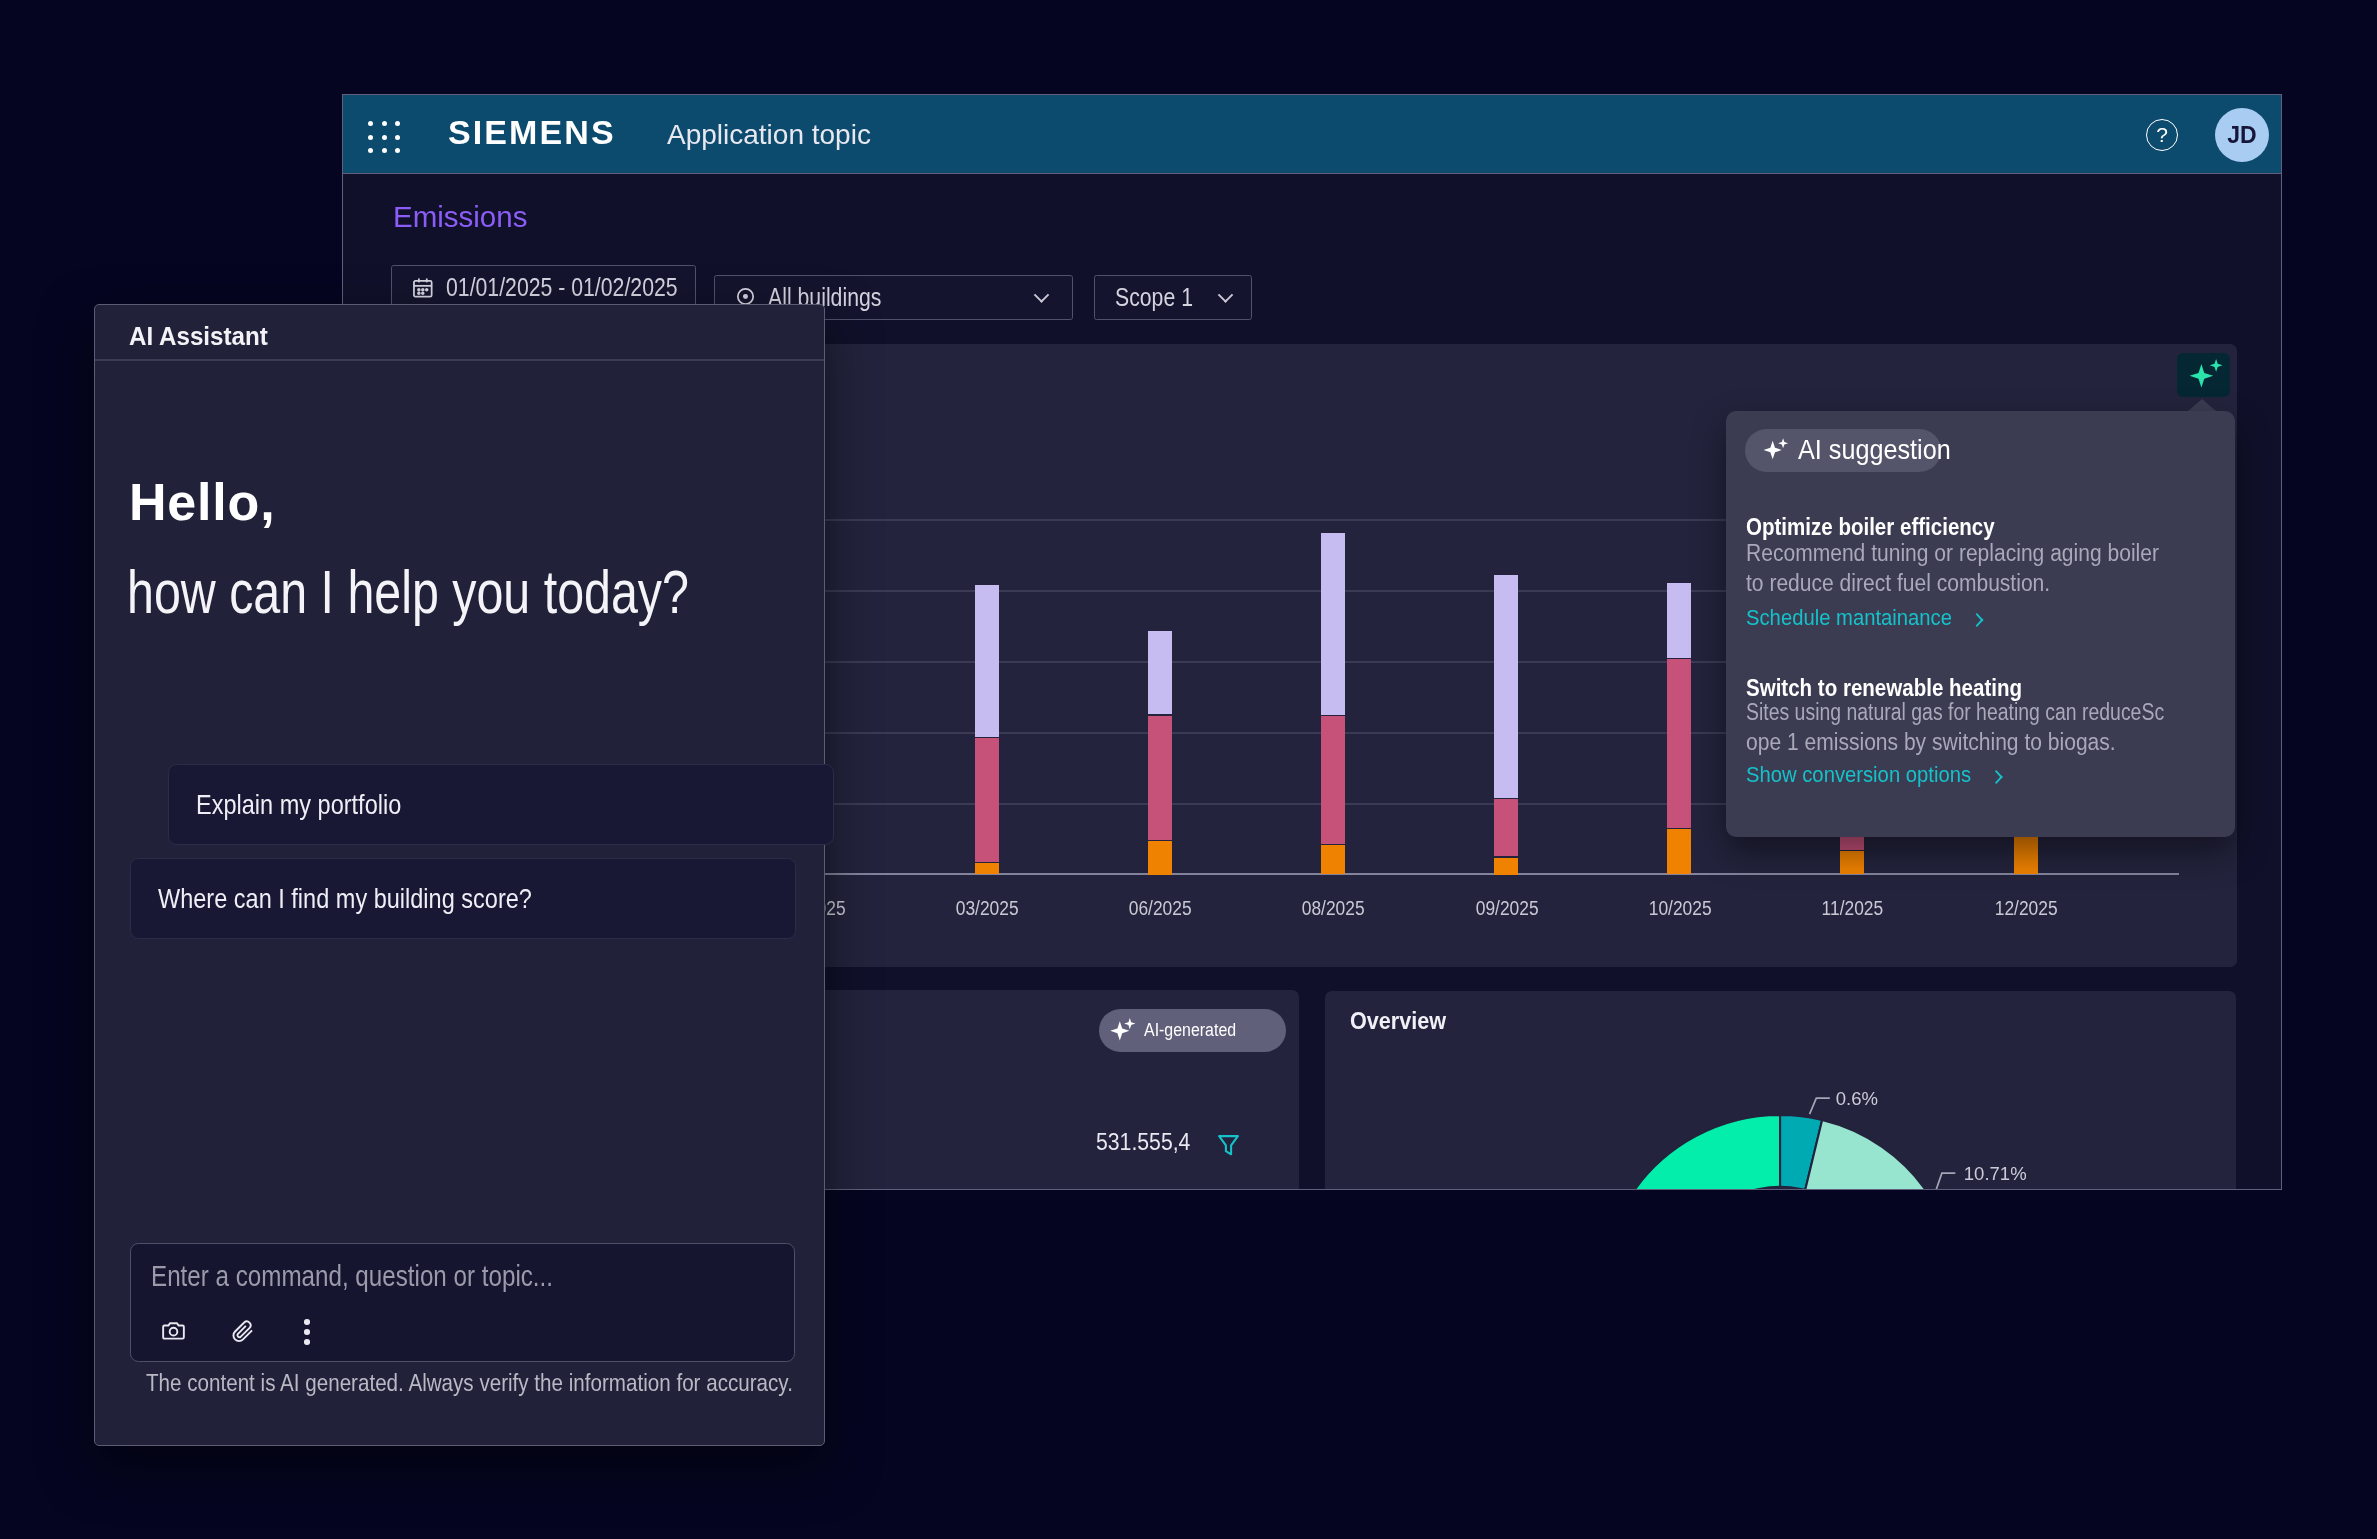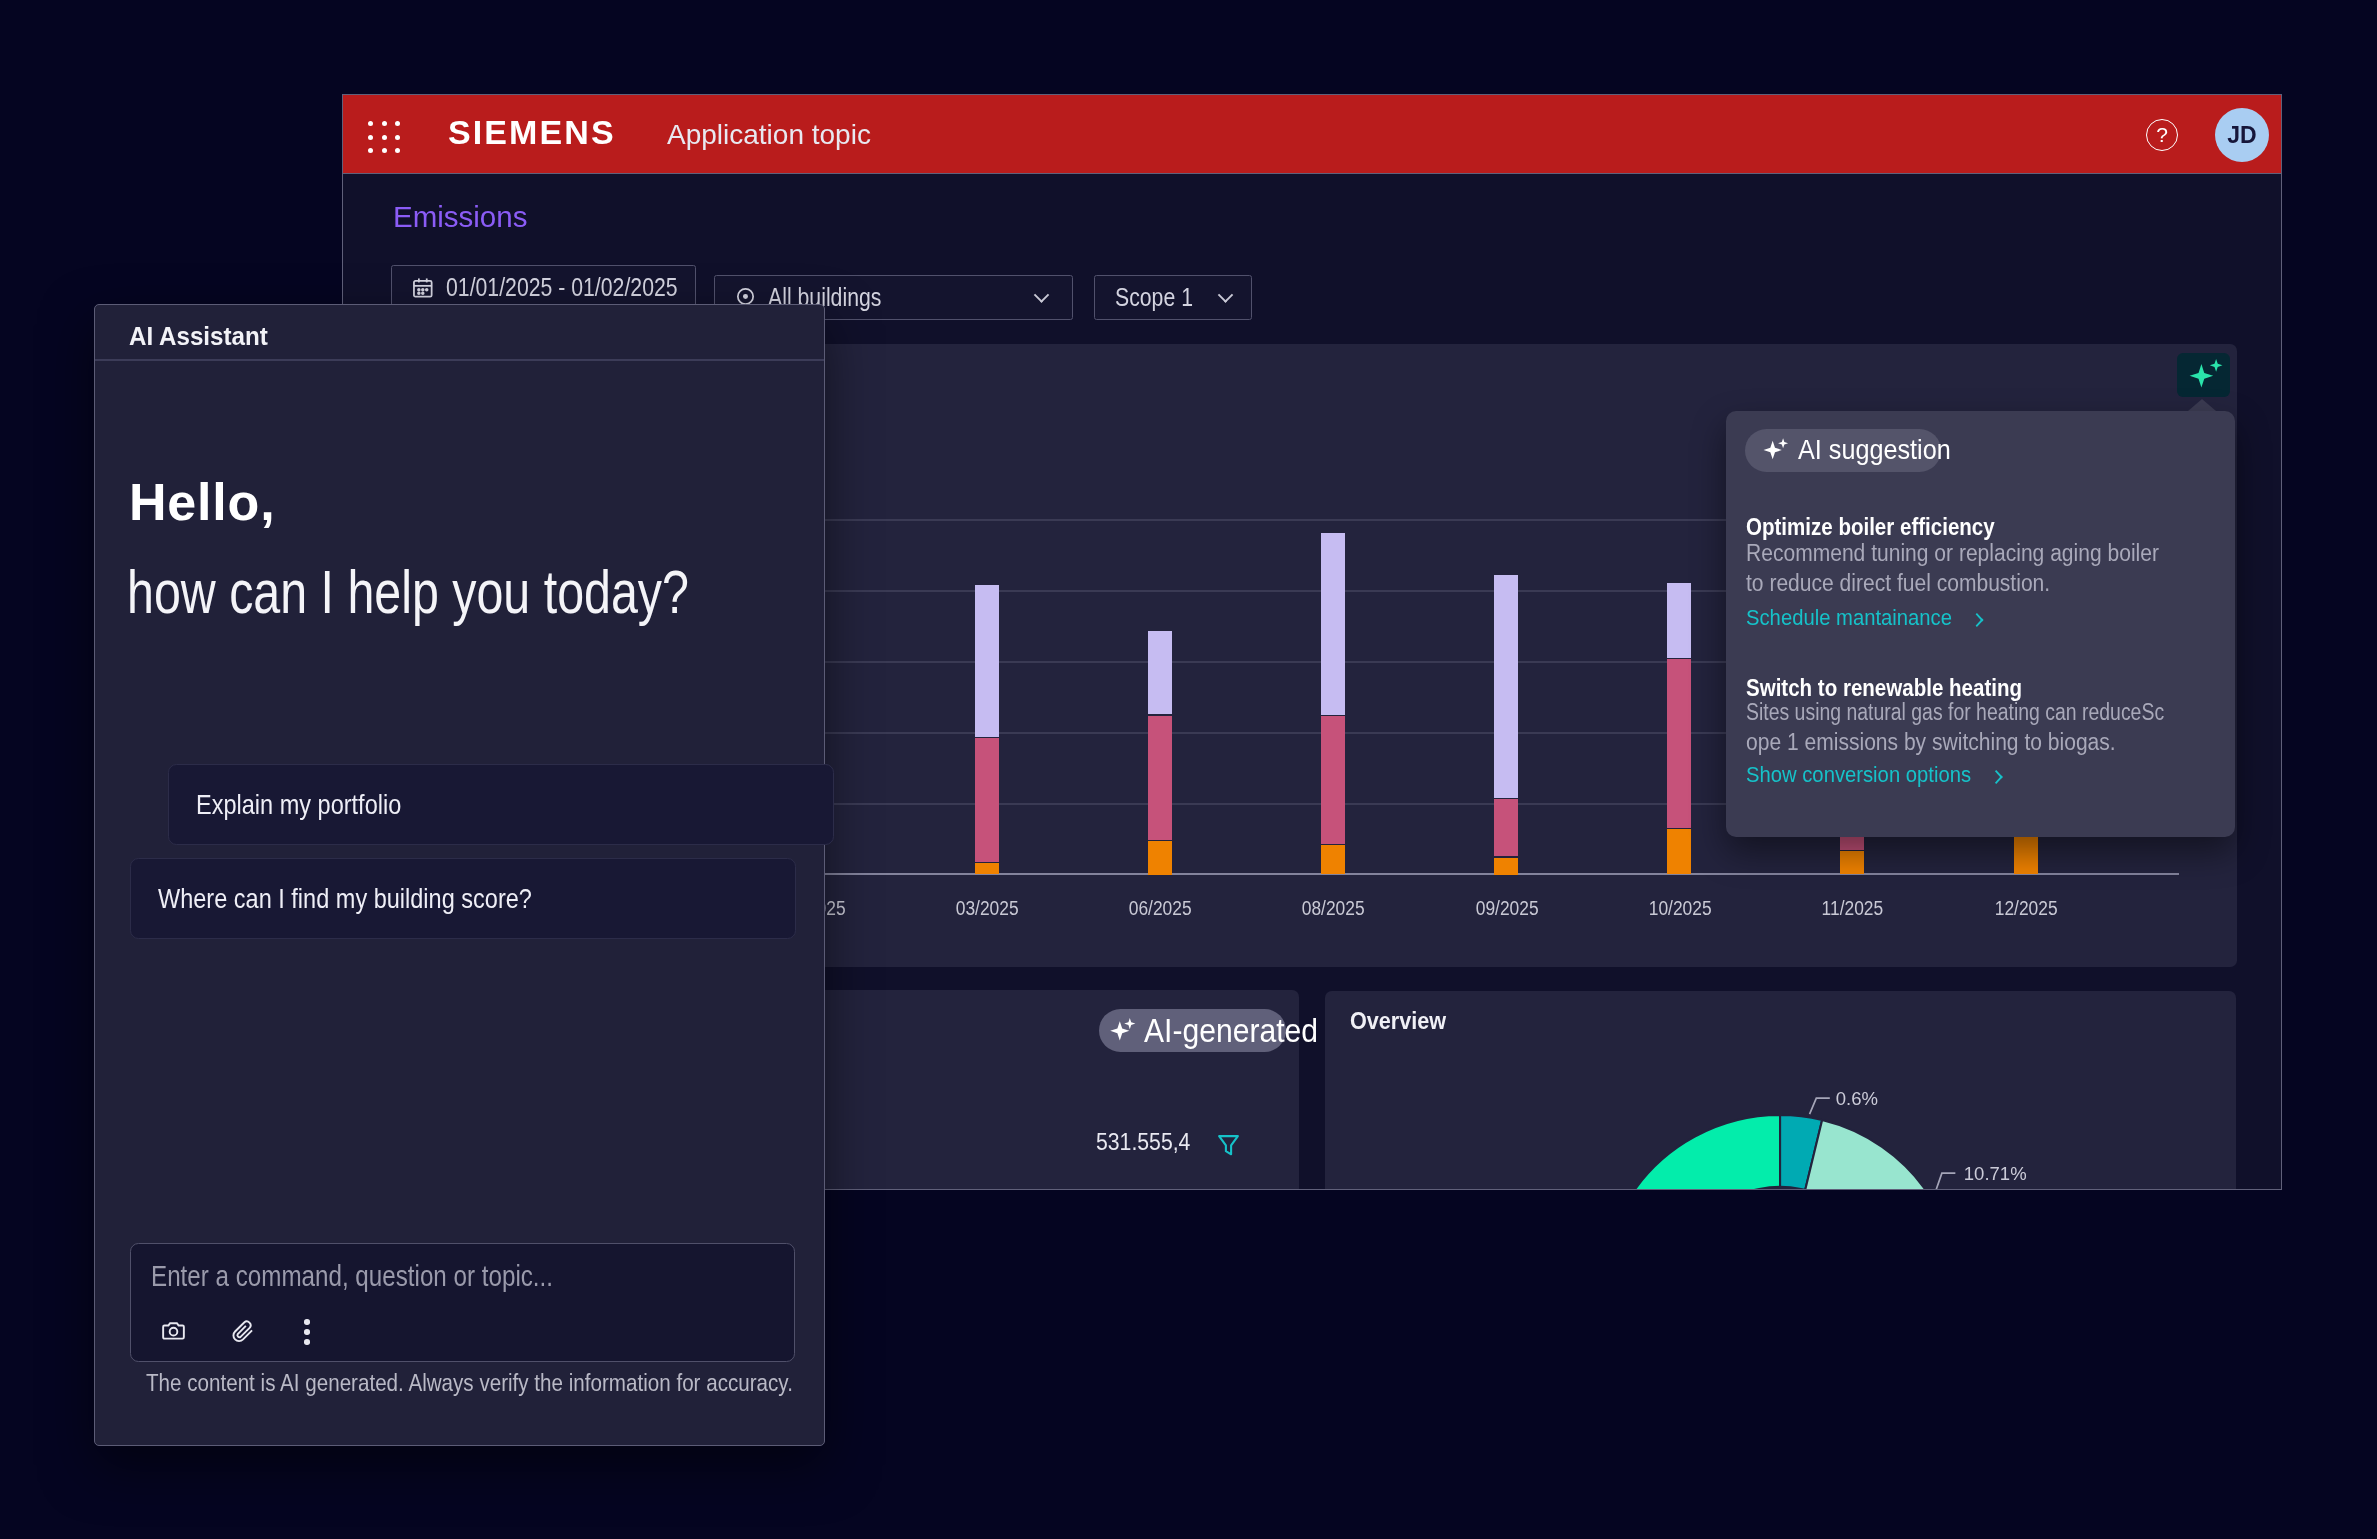--- a/index.html
+++ b/index.html
@@ -5,21 +5,21 @@
   * { margin:0; padding:0; box-sizing:border-box; }
   html,body { width:2377px; height:1539px; background:#050521; overflow:hidden;
     font-family:"Liberation Sans", sans-serif; }
   .abs { position:absolute; }
   .sx { display:inline-block; transform-origin:0 50%; white-space:pre; }
   #stage { position:relative; width:2377px; height:1539px; background:#050521; }
 
   
   #win { left:342px; top:94px; width:1940px; height:1096px;
     background:#10102a; border:1.7px solid #60607a; overflow:hidden; }
-  #header { left:0; top:0; width:100%; height:79px; background:#b91c1c;
+  #header { left:0; top:0; width:100%; height:79px; background:#0c4a6e;
     border-bottom:1.7px solid #60607a; }
   .dot { width:5px; height:5px; border-radius:50%; background:#fff; position:absolute; }
   #siemens { left:105px; top:20px; font-weight:bold; font-size:34px; color:#fff;
     letter-spacing:2.1px; line-height:34px; }
   #appname { left:324px; top:26px; font-size:28px; color:#e8e8f0; line-height:27px; }
   #helpbtn { left:1803px; top:23.6px; width:32px; height:32px; border:1.7px solid #fff;
     border-radius:50%; color:#fff; font-size:21px; text-align:center; line-height:29px; }
   #avatar { left:1872px; top:12.6px; width:54px; height:54px; border-radius:50%;
     background:#a9cdf2; color:#16163a; font-weight:bold; font-size:23px;
     text-align:center; line-height:54px; }
@@ -64,21 +64,21 @@
   .popbody .sx { transform:scaleX(.915); }
   .poplink { left:20px; font-size:22px; color:#16c2c9; line-height:22px; }
   .poplink .sx { transform:scaleX(.92); }
   .linkchev { display:inline-block; width:10px; height:10px; border-right:2.5px solid #16c2c9;
     border-bottom:2.5px solid #16c2c9; transform:rotate(-45deg); margin-left:22px; }
 
   
   #carda { left:239px; top:895px; width:717px; height:253px; background:#23233d;
     border-radius:6.7px; }
   #aigen { left:517px; top:18.5px; width:187px; height:43px; padding-left:8.4px; background:#60607a;
-    border-radius:22px; color:#fff; font-size:34px; display:flex; align-items:center; }
+    border-radius:22px; color:#fff; font-size:18px; display:flex; align-items:center; }
   #aigen .sx { transform:scaleX(.885); }
   #bignum { left:514px; top:140px; font-size:24.4px; line-height:24.4px; color:#e9e9f1; }
   #bignum .sx { transform:scaleX(.87); }
   #cardb { left:982px; top:896px; width:911px; height:251px; background:#23233d;
     border-radius:6.7px; }
   #ovtitle { left:25px; top:18.5px; font-size:23px; font-weight:bold; color:#f0f0f6;
     line-height:23px; }
   #ovtitle .sx { transform:scaleX(.94); }
 
   

